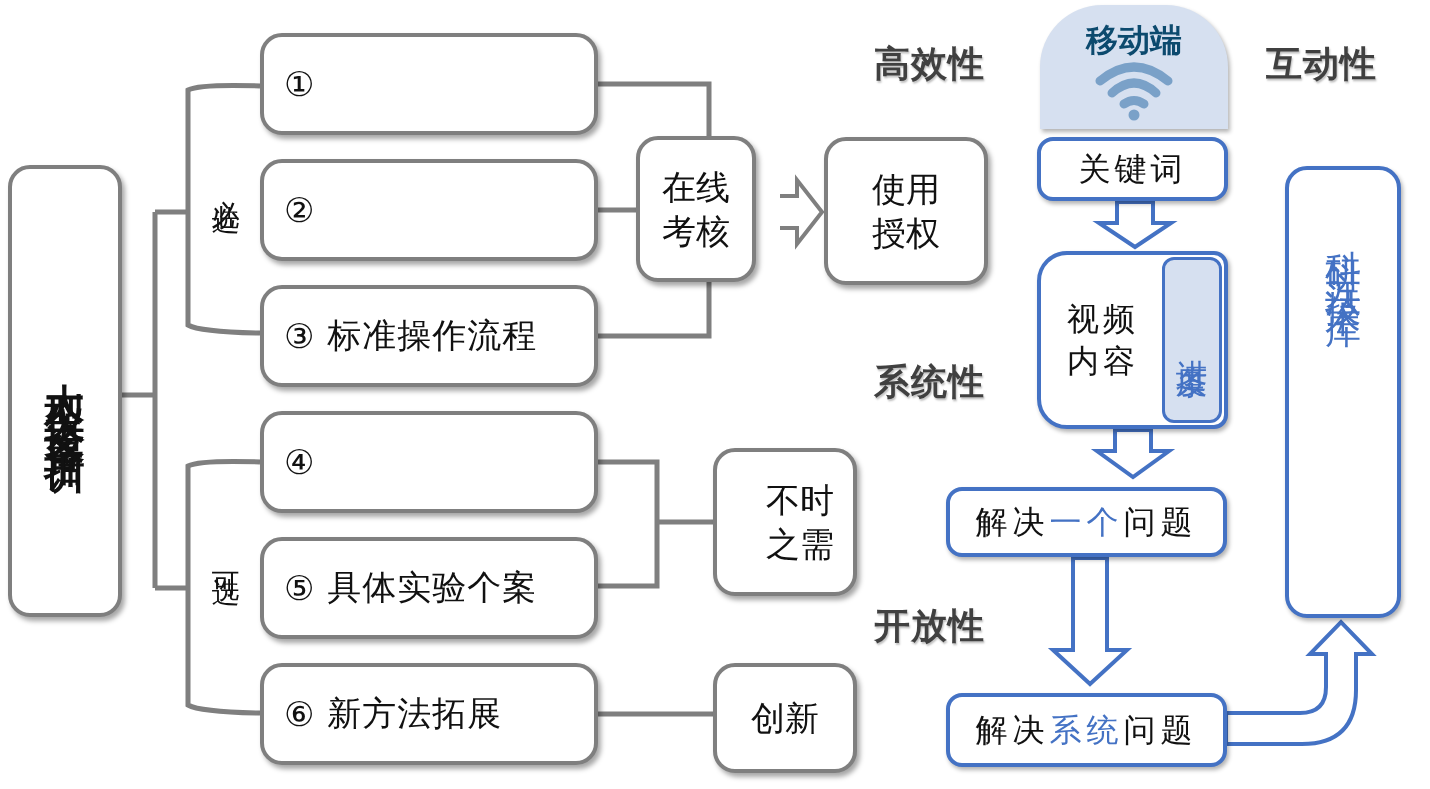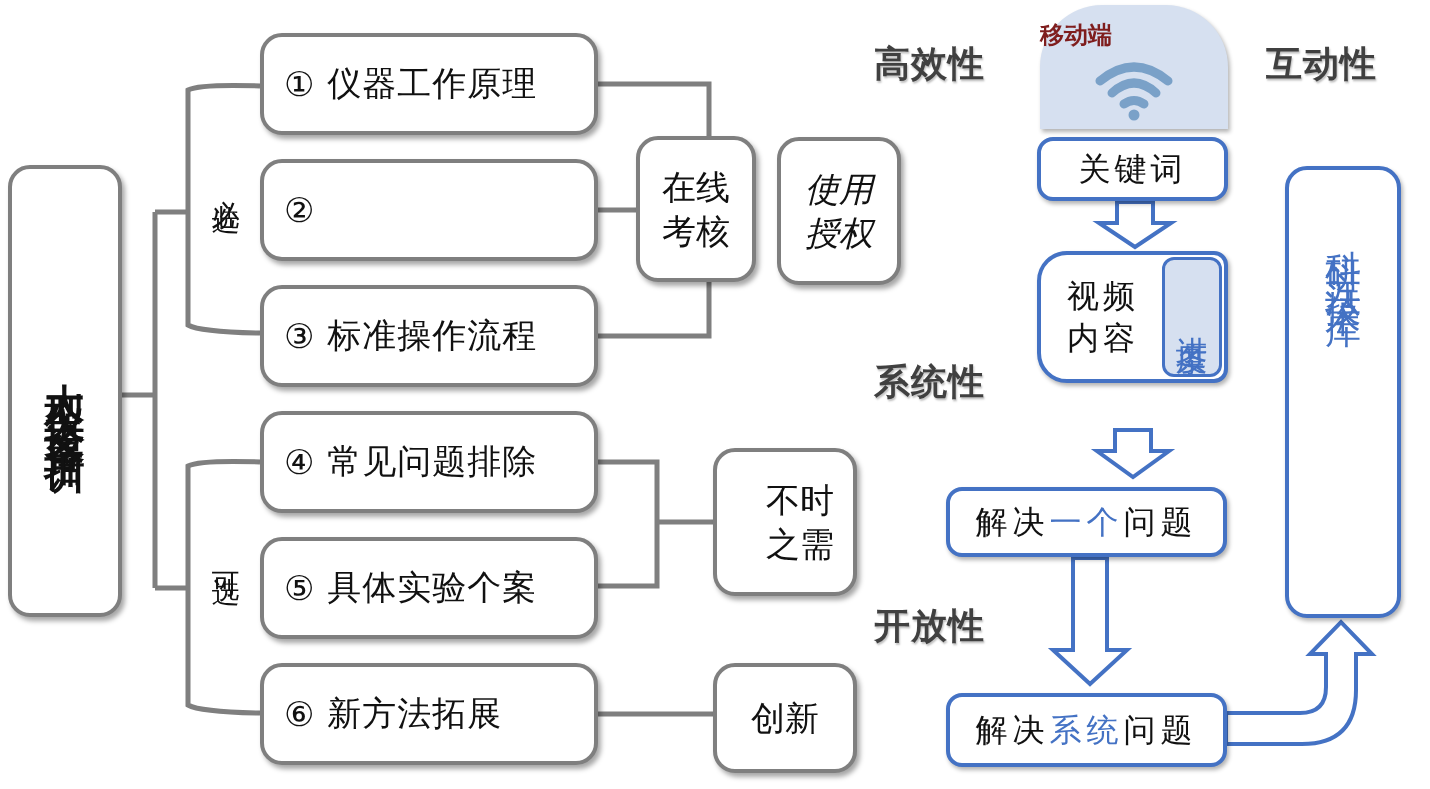--- a/index.html
+++ b/index.html
@@ -18,22 +18,22 @@
   .vert { writing-mode:vertical-rl; text-orientation:upright; }
   .root-text { font-size:40px; font-weight:bold; letter-spacing:10px; }
   .choose { position:absolute; font-size:28px; writing-mode:vertical-rl; text-orientation:upright;
             letter-spacing:6px; font-family:"DejaVu Serif","Liberation Serif",serif; }
   .attr { position:absolute; font-size:36px; font-weight:900; color:#404040;
           letter-spacing:1px; text-shadow:1px 2px 2px rgba(0,0,0,0.25); }
   .blue-text { color:#4472c4; }
   .mobile-tab { position:absolute; left:1040px; top:5px; width:188px; height:124px;
                 background:#d6e0f0; border-radius:62px 62px 0 0;
                 box-shadow:2px 3px 4px rgba(0,0,0,0.3); }
-  .mobile-title { position:absolute; left:0; right:0; top:14px; 
-                  font-size:24px; font-weight:bold; color:#7f1d1d; }
+  .mobile-title { position:absolute; left:0; right:0; top:14px; text-align:center;
+                  font-size:32px; font-weight:bold; color:#0c4a6e; }
   .progress-strip { position:absolute; right:2px; top:2px; bottom:2px; width:60px;
                     background:#d6e0f0; border:3px solid #4472c4; border-radius:12px; box-sizing:border-box;
                     display:flex; align-items:center; justify-content:center; }
   .progress-text { writing-mode:vertical-rl; text-orientation:upright; font-size:32px; color:#4472c4; letter-spacing:4px; }
   svg.lines { position:absolute; left:0; top:0; }
 </style>
 </head>
 <body>
 
 <svg class="lines" width="1430" height="789">
@@ -71,44 +71,44 @@
 <div class="gbox" style="left:8px; top:165px; width:114px; height:452px;">
   <div class="center-text">
     <span class="vert root-text">大型仪器设备培训</span>
   </div>
 </div>
 
 <div class="choose" style="left:206px; top:178px;">必选</div>
 <div class="choose" style="left:206px; top:550px;">可选</div>
 
 <div class="gbox" style="left:260px; top:33px; width:338px; height:102px;">
-  <div class="item-text"><span>①</span>&nbsp;<span>仪器工作原理</span></div>
+  <div class="item-text"><span>①</span>&nbsp;</div>
 </div>
 <div class="gbox" style="left:260px; top:159px; width:338px; height:102px;">
   <div class="item-text"><span>②</span>&nbsp;</div>
 </div>
 <div class="gbox" style="left:260px; top:285px; width:338px; height:102px;">
   <div class="item-text"><span>③</span>&nbsp;<span>标准操作流程</span></div>
 </div>
 <div class="gbox" style="left:260px; top:411px; width:338px; height:102px;">
-  <div class="item-text"><span>④</span>&nbsp;<span>常见问题排除</span></div>
+  <div class="item-text"><span>④</span>&nbsp;</div>
 </div>
 <div class="gbox" style="left:260px; top:537px; width:338px; height:102px;">
   <div class="item-text"><span>⑤</span>&nbsp;<span>具体实验个案</span></div>
 </div>
 <div class="gbox" style="left:260px; top:663px; width:338px; height:102px;">
   <div class="item-text"><span>⑥</span>&nbsp;<span>新方法拓展</span></div>
 </div>
 
 <div class="gbox" style="left:636px; top:136px; width:120px; height:146px;">
   <div class="center-text">
       <span style="width:80px; display:inline-block;">在线考核</span>
     </div>
 </div>
-<div class="gbox" style="left:777px; top:137px; width:124px; height:148px;font-style:italic;">
+<div class="gbox" style="left:824px; top:137px; width:164px; height:148px;">
   <div class="center-text">
       <span style="width:80px; display:inline-block;">使用授权</span>
     </div>
 </div>
 <div class="gbox" style="left:713px; top:448px; width:144px; height:148px;">
   <div class="center-text">
       <span style="width:80px; display:inline-block;margin-left:30px;">不时之需</span>
     </div>
 </div>
 <div class="gbox" style="left:713px; top:663px; width:144px; height:110px;">
@@ -133,21 +133,21 @@
     <circle cx="40" cy="58" r="5.5" fill="#7aa1c8"></circle>
   </svg>
 </div>
 
 <div class="bbox" style="left:1037px; top:137px; width:191px; height:64px;">
   <div class="center-text" style="font-size:32px; letter-spacing:4px; font-family:'DejaVu Serif','Liberation Serif',serif;">
     <span>关键词</span>
   </div>
 </div>
 
-<div class="bbox" style="left:1037px; top:251px; width:191px; height:132px; border-radius:30px 14px 14px 30px;">
+<div class="bbox" style="left:1037px; top:251px; width:191px; height:178px; border-radius:30px 14px 14px 30px;">
   <div style="position:absolute; left:0; top:0; bottom:0; width:124px; display:flex; align-items:center; justify-content:center;">
     <span style="display:inline-block; width:80px; font-size:32px; line-height:42px; letter-spacing:4px; text-align:center; font-family:'DejaVu Serif','Liberation Serif',serif;">视频内容</span>
   </div>
   <div class="progress-strip">
     <span class="progress-text">进度条</span>
   </div>
 </div>
 
 <div class="bbox" style="left:946px; top:487px; width:281px; height:70px;">
   <div class="center-text" style="font-size:32px; letter-spacing:5px; font-family:'DejaVu Serif','Liberation Serif',serif;">

